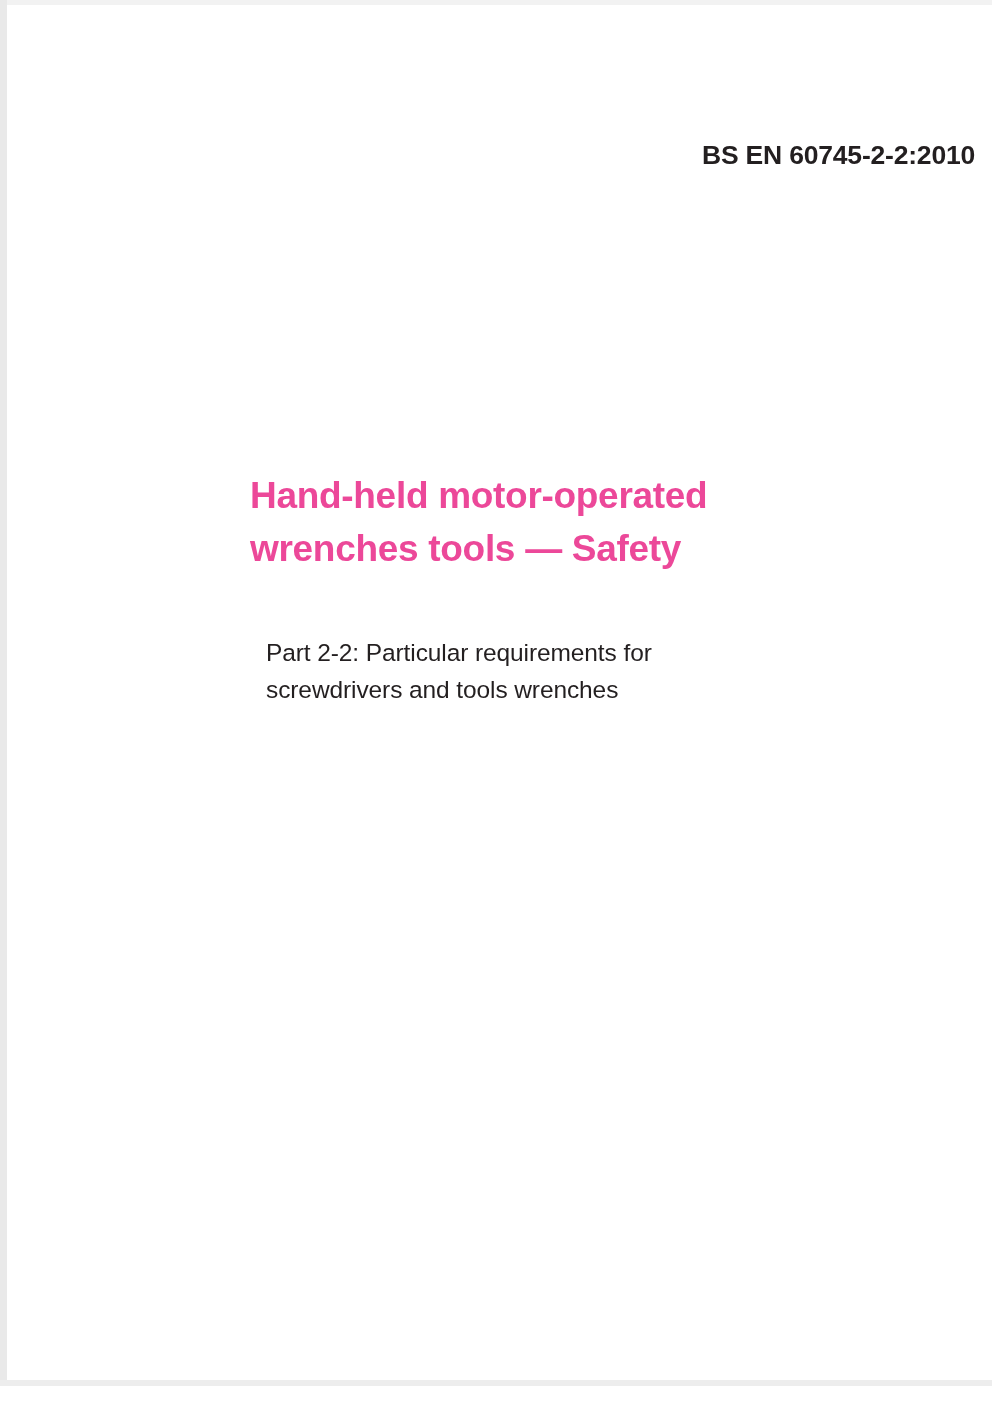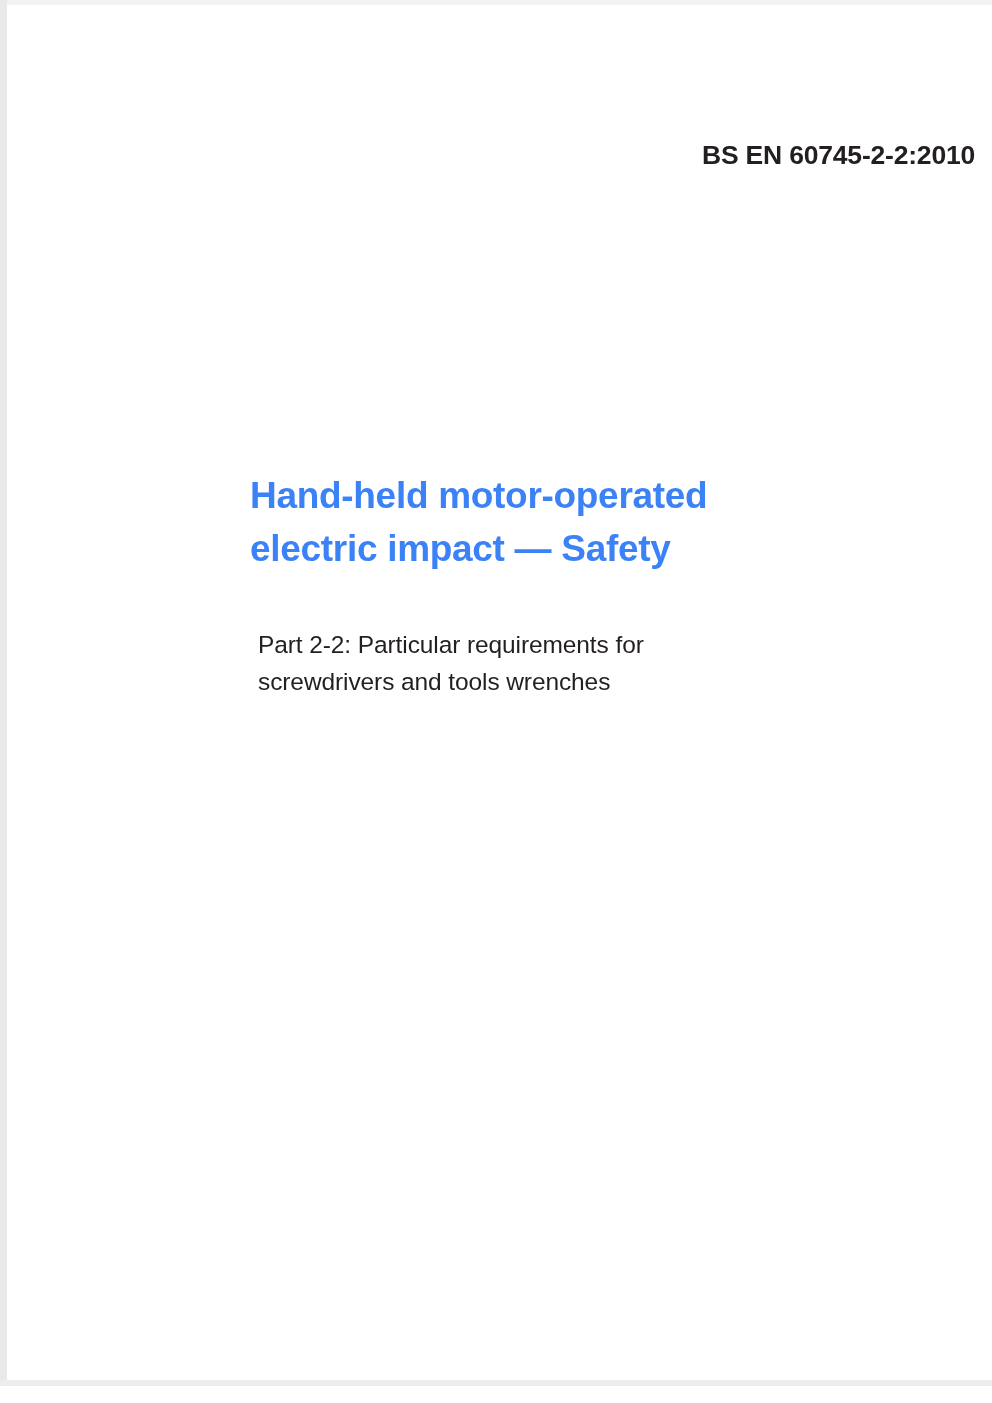--- a/index.html
+++ b/index.html
@@ -56,25 +56,25 @@
     position: absolute;
     left: 250px;
     top: 470px;
     width: 620px;
   }
   .title {
     font-size: 37px;
     font-weight: bold;
     line-height: 1.42;
     letter-spacing: -0.3px;
-    color: #3b82f6;
+    color: #ec4899;
     margin: 0;
   }
   .subtitle {
-    margin: 8px;
+    margin: 16px;
     padding-top: 44px;
     font-size: 24.5px;
     font-weight: normal;
     line-height: 1.5;
     letter-spacing: -0.1px;
     color: #231f20;
   }
 </style>
 </head>
 <body>
@@ -83,21 +83,21 @@
 
   <div class="edge-top"></div>
   <div class="edge-left"></div>
   <div class="edge-bottom"></div>
 
   <div class="doc-number">BS EN 60745-2-2:2010</div>
 
   <div class="title-block">
     <h1 class="title">
       <span>Hand-held motor-operated</span><br>
-      <span>electric impact — Safety</span>
+      <span>wrenches tools — Safety</span>
     </h1>
     <p class="subtitle">
       <span>Part 2-2: Particular requirements for</span><br>
       <span>screwdrivers and tools wrenches</span>
     </p>
   </div>
 
 </div>
 
 </body></html>

